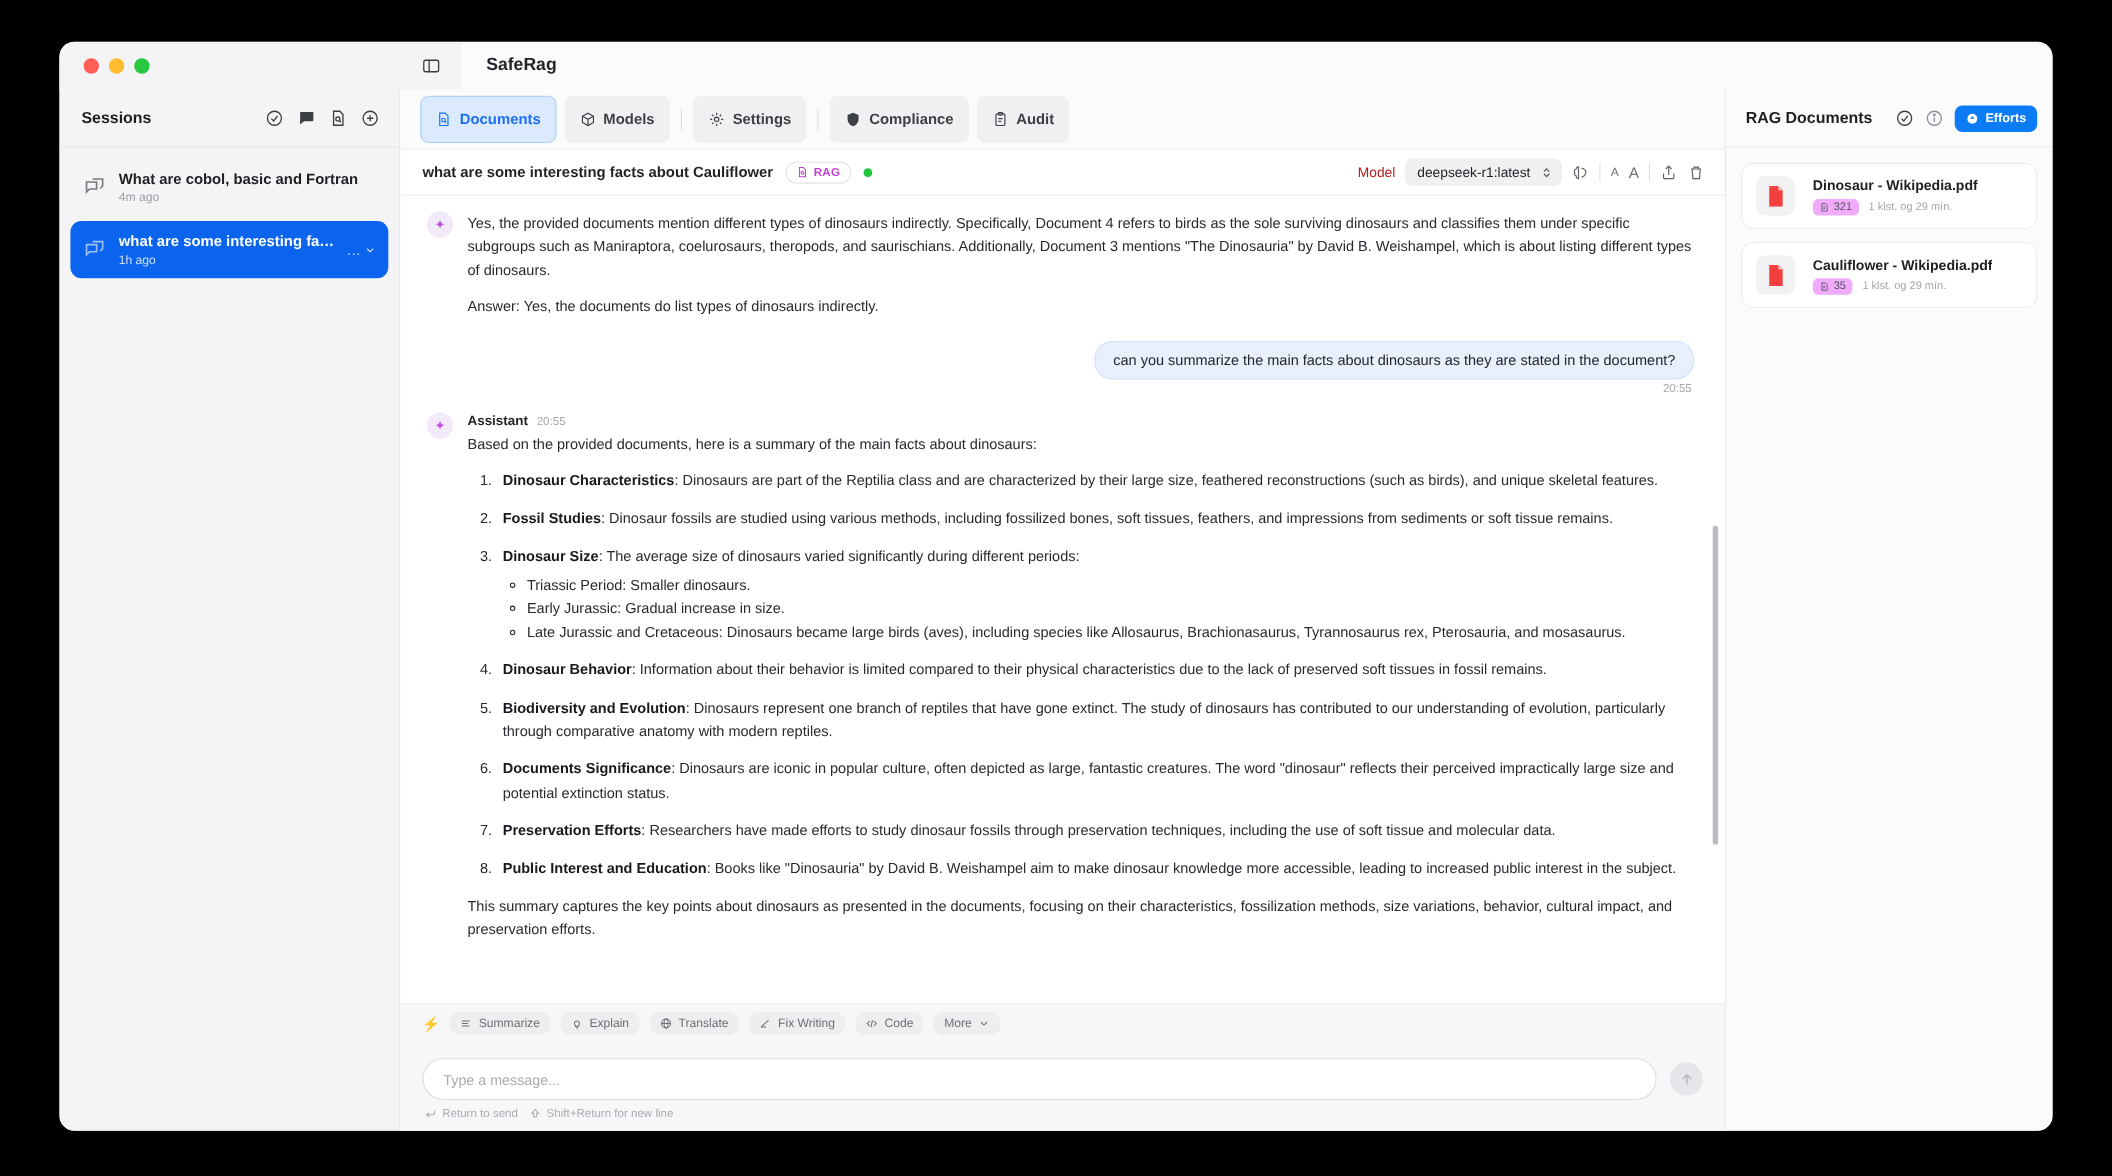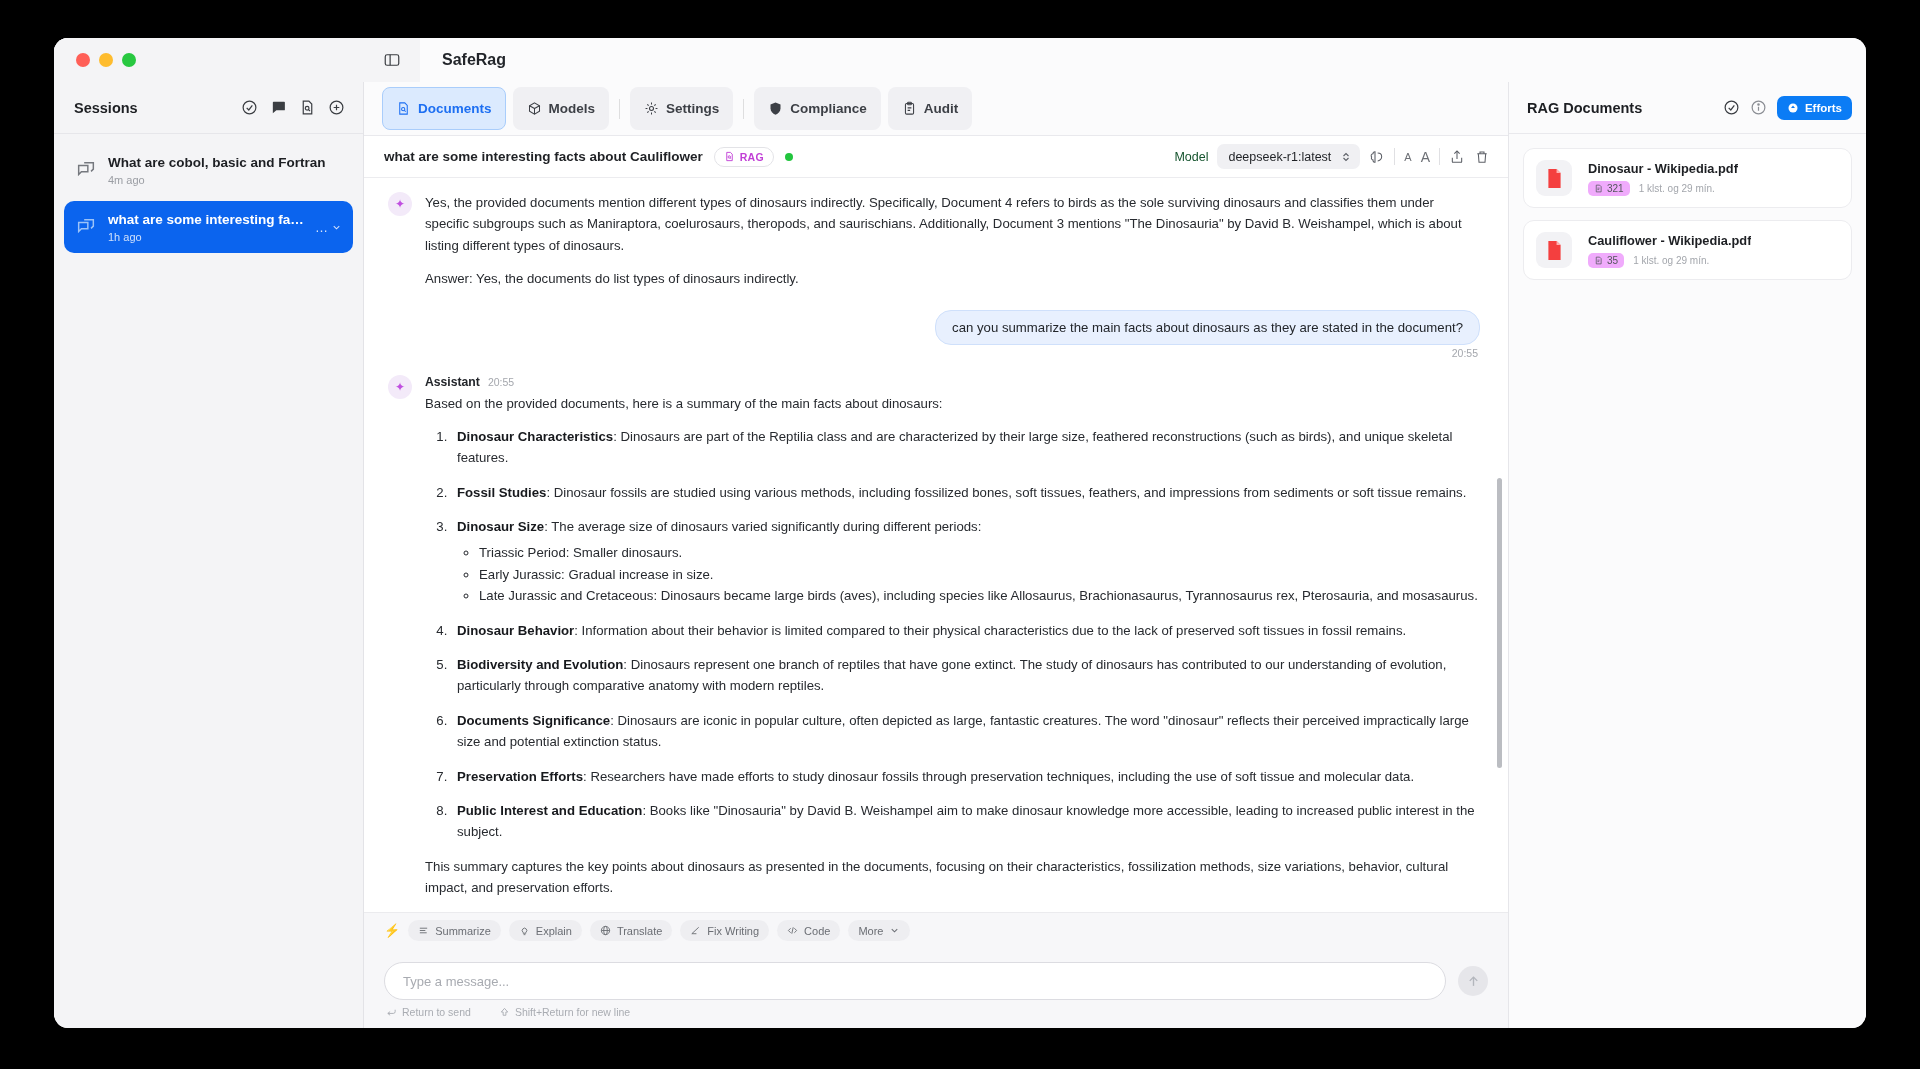--- a/index.html
+++ b/index.html
@@ -137,21 +137,21 @@
     display: inline-flex; align-items: center; gap: 5px;
     margin-left: 11px;
     border: 1px solid #e3e3e7; border-radius: 11px;
     height: 20px; padding: 0 9px;
     font-size: 10.5px; font-weight: 700; color: #c13fd6;
     letter-spacing: .2px;
   }
   #rag-badge svg { width: 11px; height: 11px; }
   #status-dot { width: 8px; height: 8px; border-radius: 50%; background: #22c53e; margin-left: 11px; }
   #header-right { margin-left: auto; display: flex; align-items: center; gap: 9px; }
-  #model-label { font-size: 12.5px; color: #14532d; }
+  #model-label { font-size: 12.5px; color: #b91c1c; }
   #model-select {
     display: flex; align-items: center; gap: 9px;
     background: #f0f0f3; border-radius: 7px;
     height: 25px; padding: 0 8px 0 11px;
     font-size: 12.5px; color: #1f2125; font-weight: 500;
     cursor: pointer;
   }
   .tiny-icon { width: 16px; height: 16px; color: #5d6067; }
   .vsep { width: 1px; height: 17px; background: #e0e0e3; }
   .font-a-sm { font-size: 11px; color: #6d7076; }
@@ -245,27 +245,27 @@
   #send-button {
     width: 30px; height: 30px; border-radius: 50%;
     background: #e6e6ea; border: none;
     display: flex; align-items: center; justify-content: center;
     color: #b3b6bc; cursor: pointer;
   }
   #composer-hints {
     flex: none;
     background: #f7f7f9;
     padding: 0 20px 10px 22px;
-    display: flex; align-items: flex-start; gap: 28px;
+    display: flex; align-items: flex-start; gap: 10px;
   }
   .hint { display: inline-flex; align-items: center; gap: 5px; font-size: 10.5px; color: #a9acb2; }
 
   
   #rag-panel {
-    width: 358px; flex: none;
+    width: 298px; flex: none;
     background: #fbfbfc;
     border-left: 1px solid #e6e6ea;
     display: flex; flex-direction: column;
   }
   #rag-header {
     height: 52px; flex: none;
     display: flex; align-items: center;
     padding: 0 14px 0 18px;
     border-bottom: 1px solid #e9e9ed;
   }

